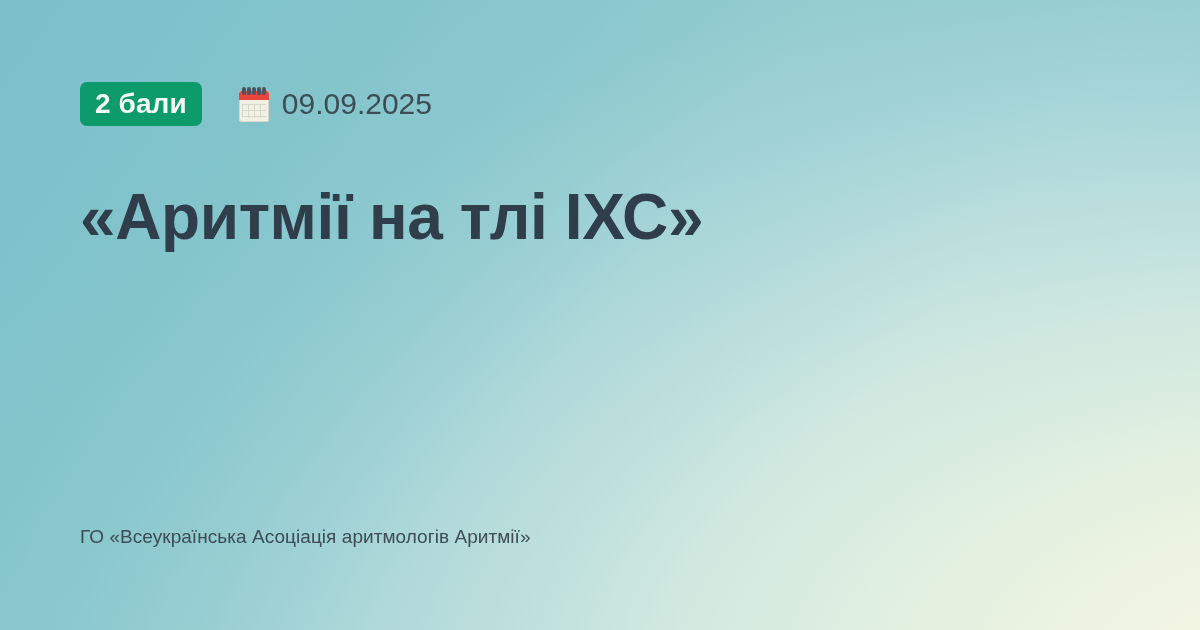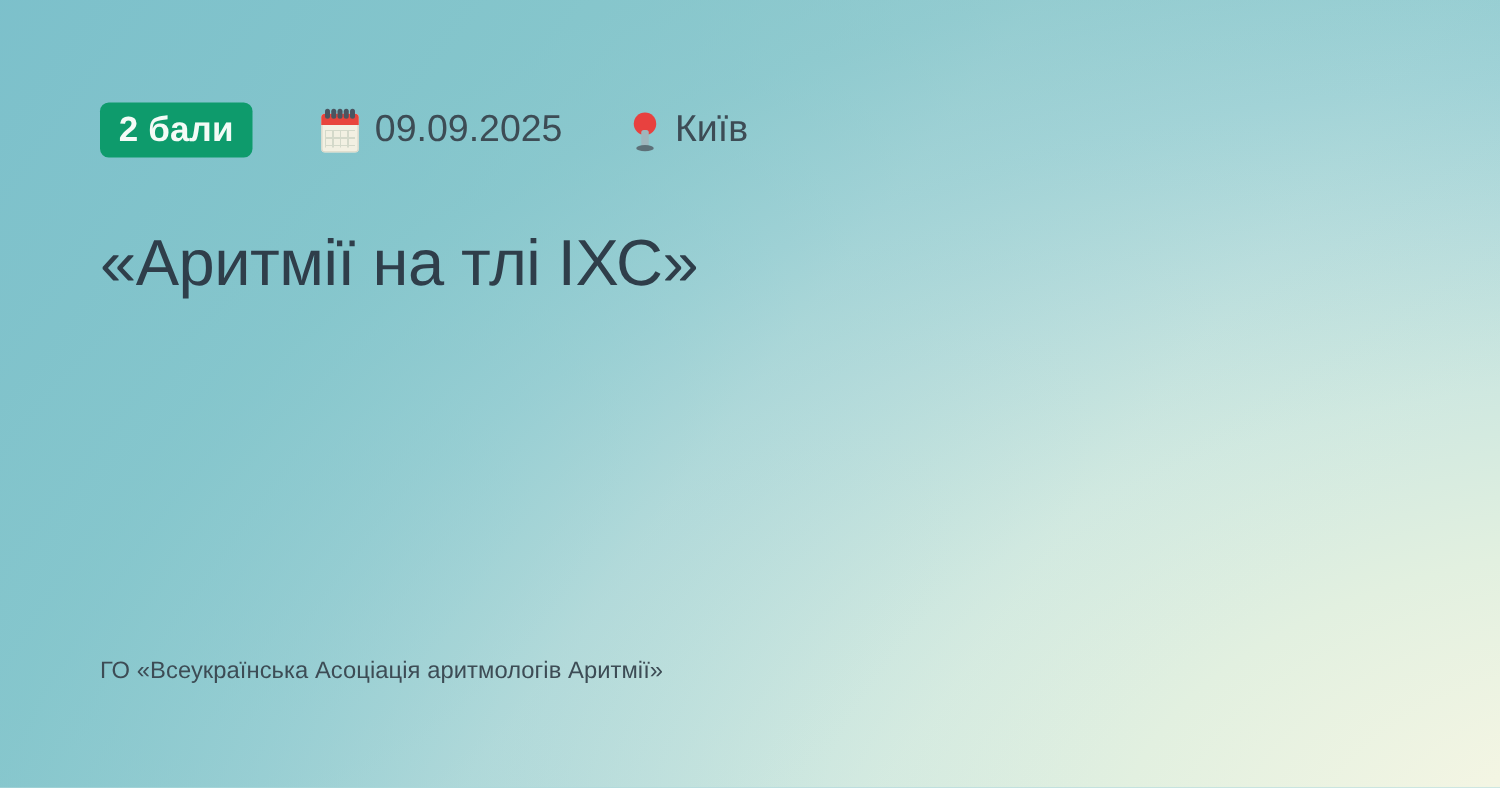--- a/index.html
+++ b/index.html
@@ -37,21 +37,20 @@
         rgba(124,192,203,0.92) 0%,
         rgba(133,198,204,0.70) 26%,
         rgba(176,216,214,0.30) 50%,
         rgba(226,240,226,0.10) 70%,
         rgba(244,246,226,0.00) 88%);
   }
 
   .card > * {
     position: relative;
     z-index: 2;
-    gap: 18px;
   }
 
   
   .meta-row {
     display: flex;
     align-items: center;
     height: 44px;
   }
 
   .points-badge {
@@ -153,22 +152,22 @@
     width: 14px; height: 5px;
     border-radius: 50%;
     background: #5d7078;
   }
 
   
   .event-title {
     margin: 0;
     padding-top: 56px;
     color: #2f3e4a;
-    font-size: 52px;
-    font-weight: 400;
+    font-size: 64px;
+    font-weight: 700;
     letter-spacing: -0.4px;
     line-height: 1.12;
     max-width: 1000px;
   }
 
   
   .organizer {
     position: absolute;
     left: 80px;
     top: 526px;
@@ -197,28 +196,20 @@
             <i></i>
             <i></i>
             <i></i>
             <i></i>
           </span>
         <span class="cal-grid"></span>
       </span>
       <span class="meta-text">09.09.2025</span>
     </span>
 
-    <span class="meta-item">
-      <span class="icon pin-icon">
-        <span class="pin-head"></span>
-        <span class="pin-neck"></span>
-        <span class="pin-tip"></span>
-      </span>
-      <span class="meta-text">Київ</span>
-    </span>
 
   </div>
 
   <h1 class="event-title">«Аритмії на тлі ІХС»</h1>
 
   <p class="organizer">ГО «Всеукраїнська Асоціація аритмологів Аритмії»</p>
 
 </div>
 
 </body></html>

